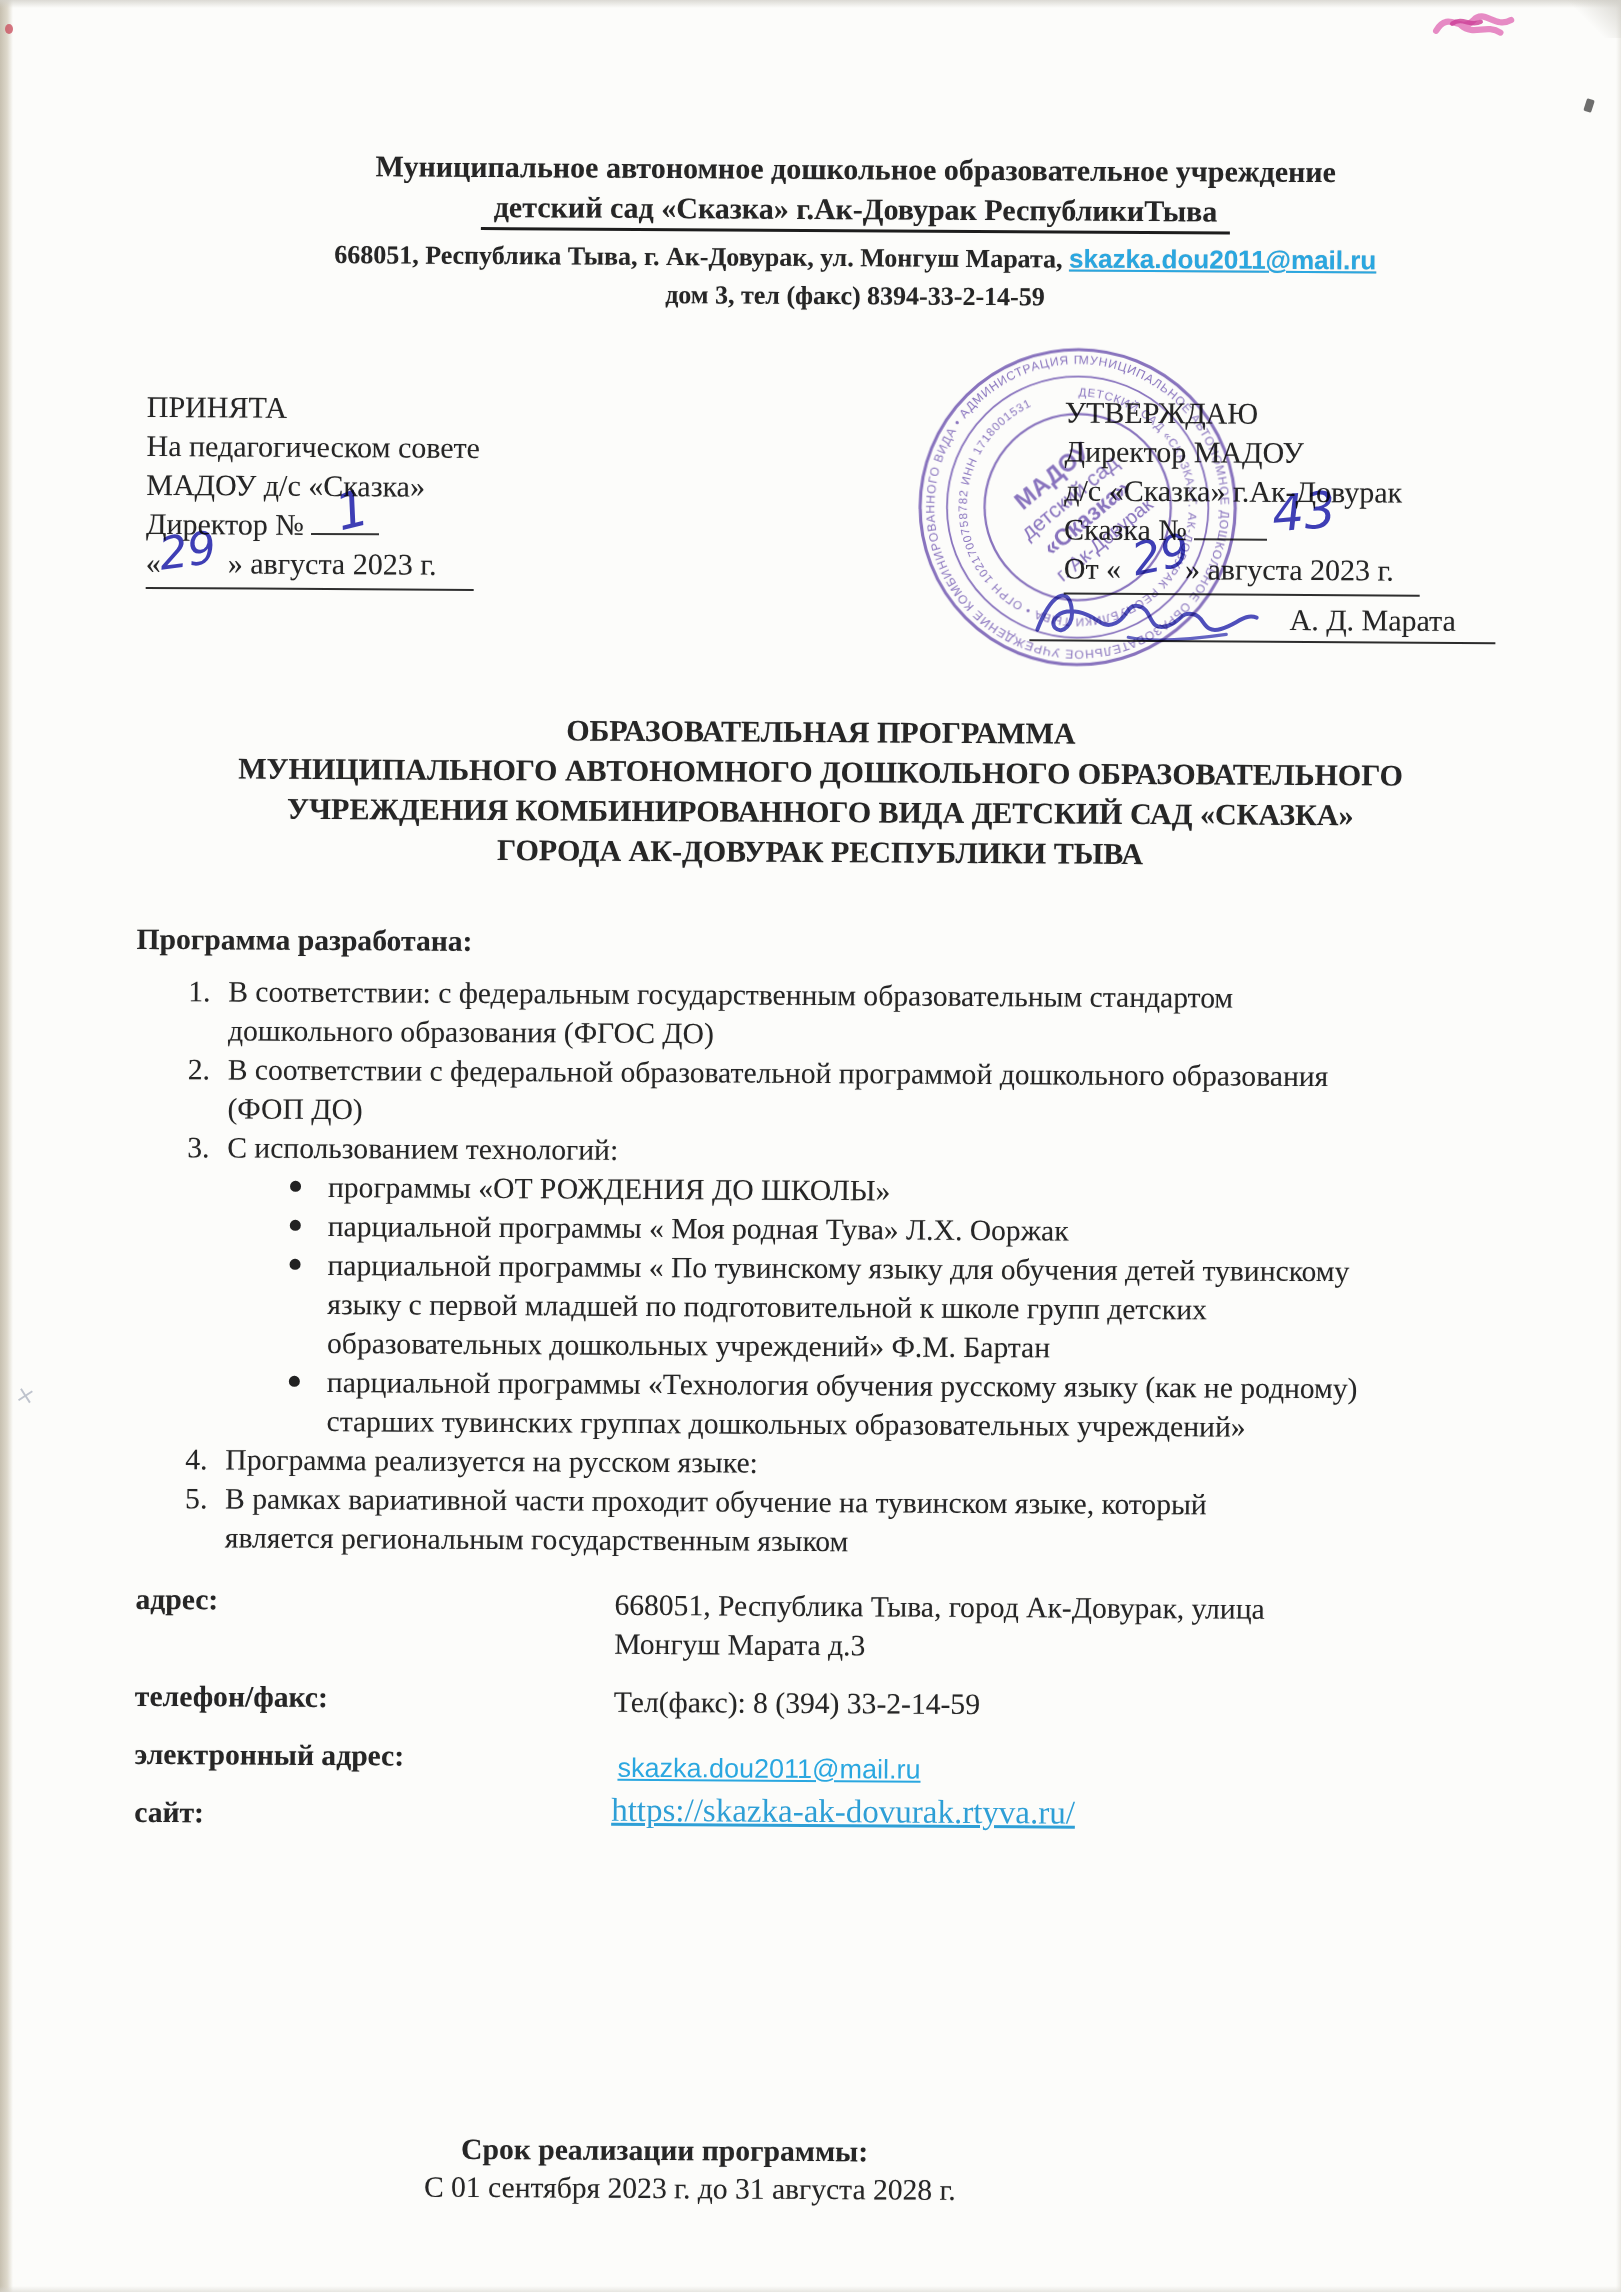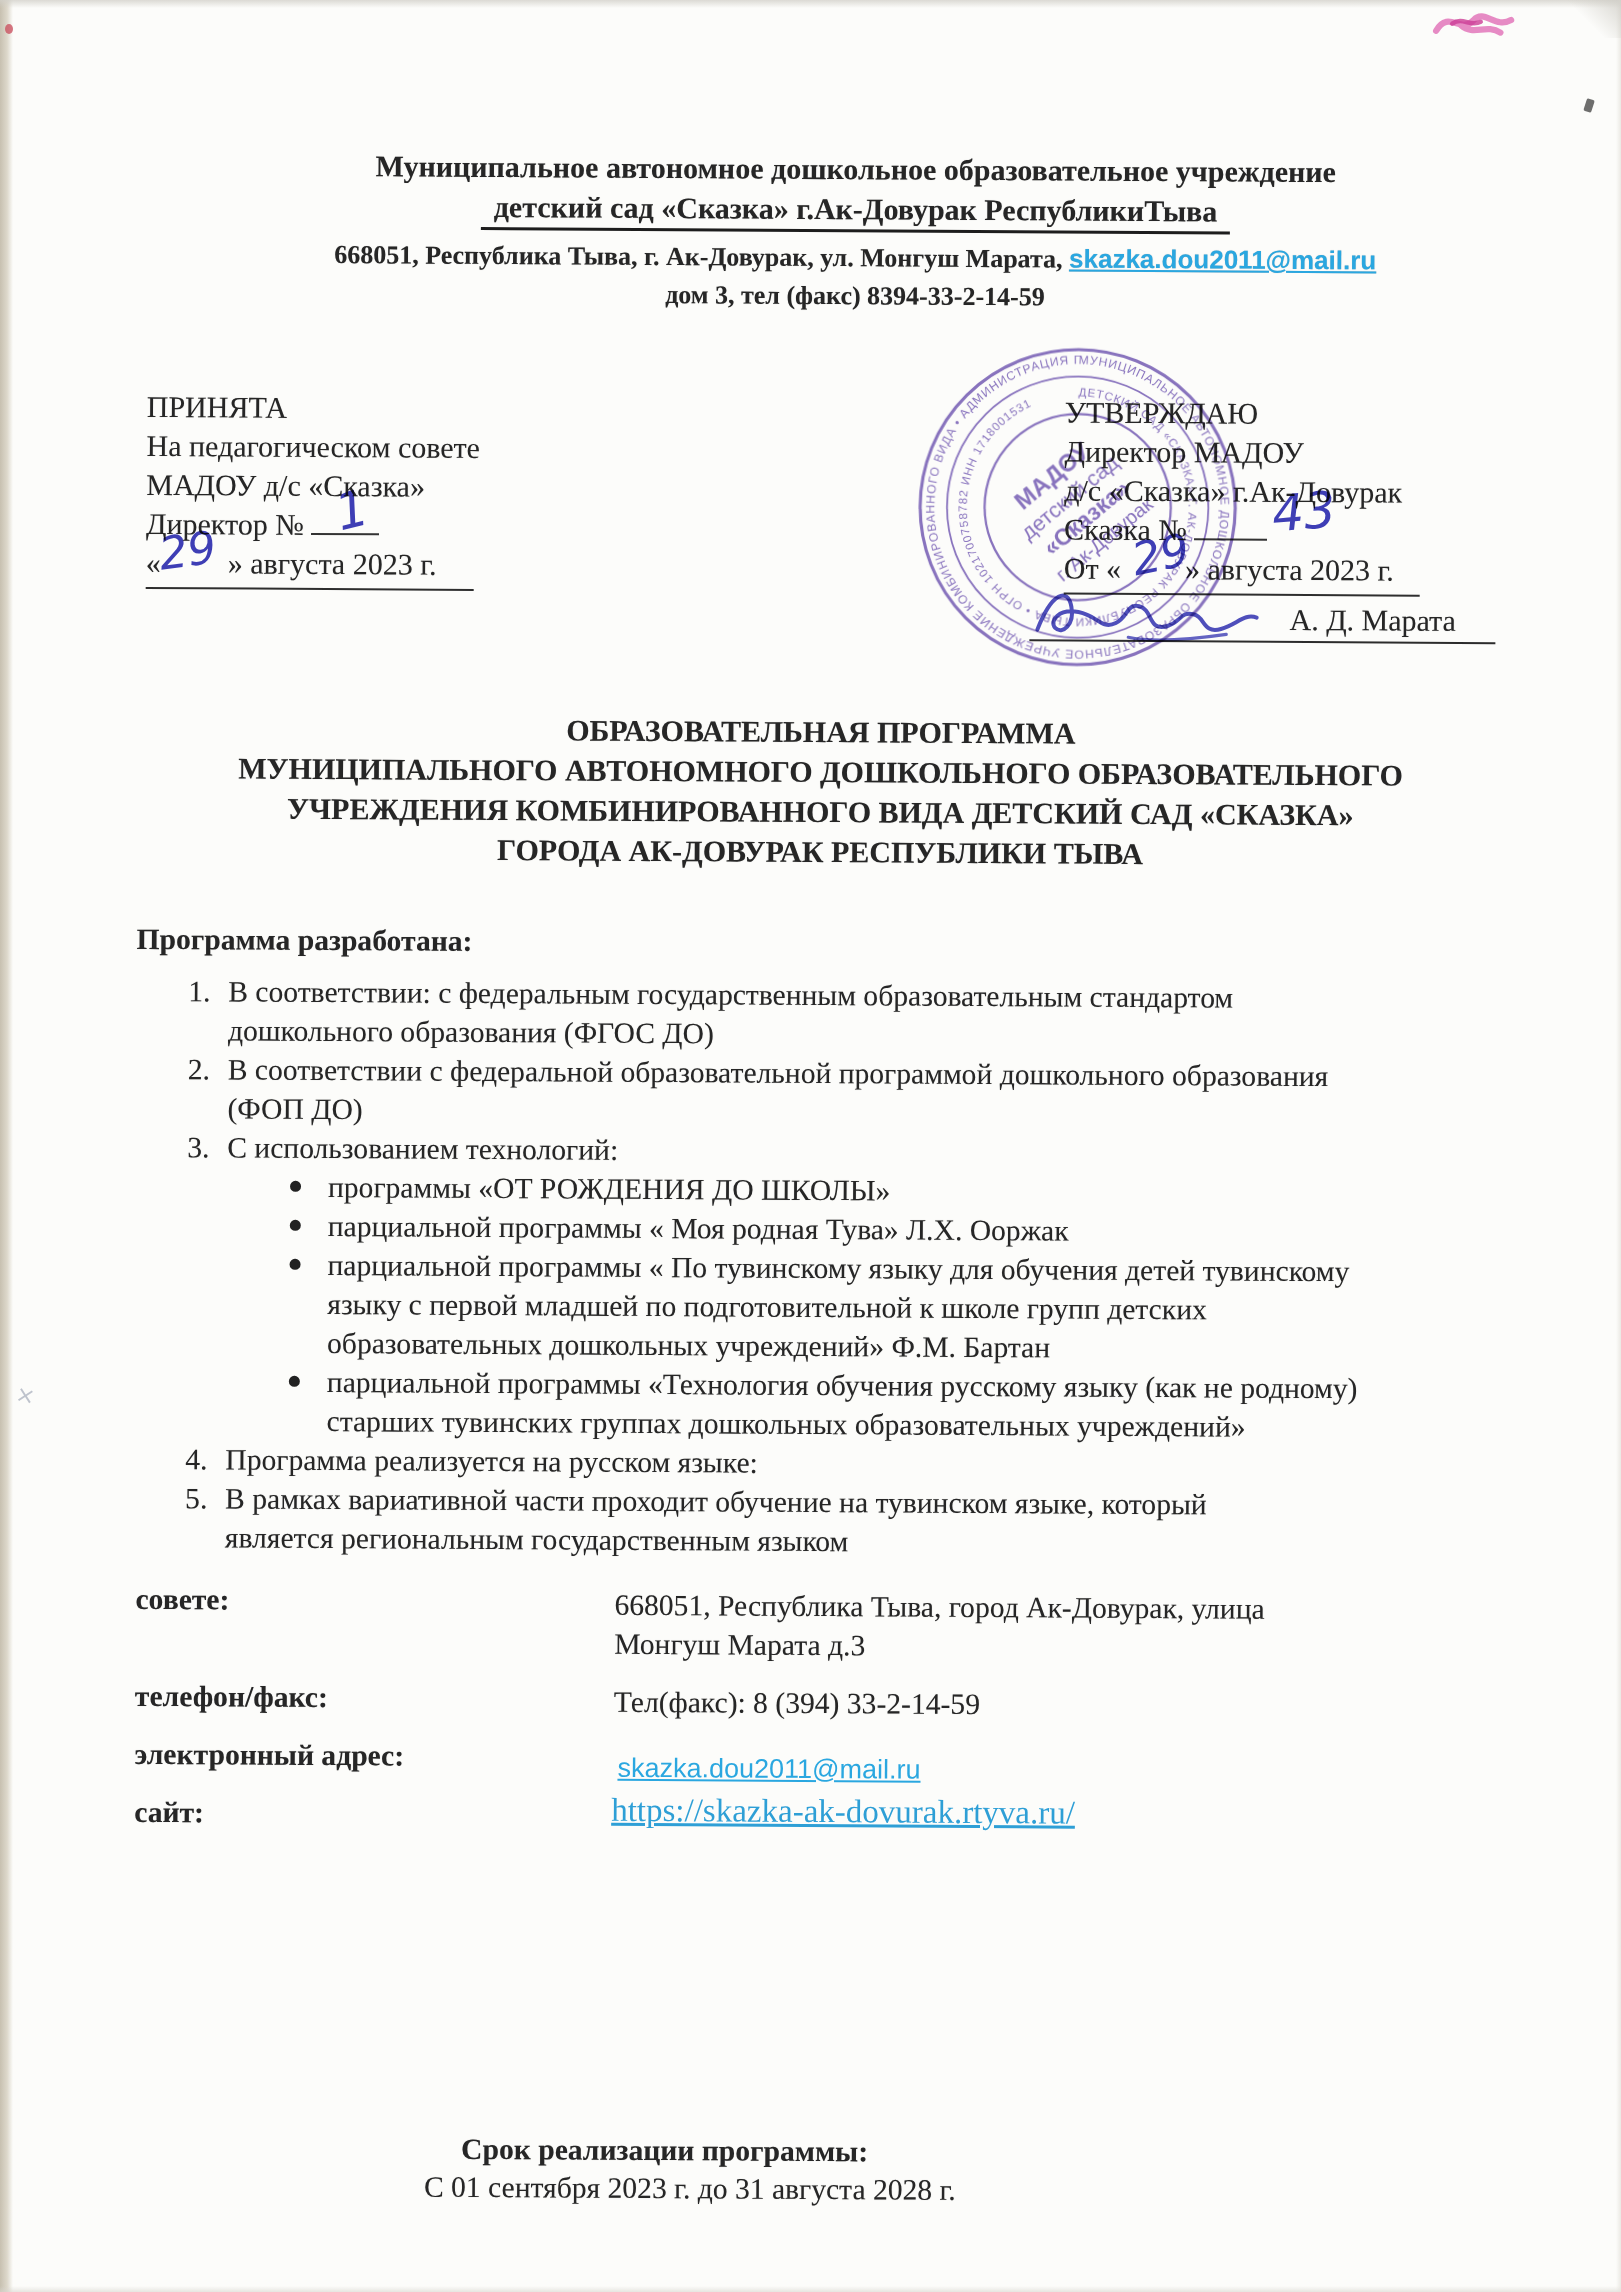--- a/index.html
+++ b/index.html
@@ -230,21 +230,21 @@
         <div class="ln">Программа реализуется на русском языке:</div>
       </div>
       <div class="li">
         <span class="li-num">5.</span>
         <div class="ln">В рамках вариативной части проходит обучение на тувинском языке, который</div>
         <div class="ln">является региональным государственным языком</div>
       </div>
     </div>
 
     <div>
-      <div class="c-label txt" style="top:1587px;">совете:</div>
+      <div class="c-label txt" style="top:1587px;">адрес:</div>
       <div class="c-val txt" style="top:1587px;">
         <div>668051, Республика Тыва, город Ак-Довурак, улица</div>
         <div>Монгуш Марата д.3</div>
       </div>
       <div class="c-label txt" style="top:1684px;">телефон/факс:</div>
       <div class="c-val txt" style="top:1684px;">Тел(факс): 8 (394) 33-2-14-59</div>
       <div class="c-label txt" style="top:1742px;">электронный адрес:</div>
       <div class="c-link-mail" style="top:1754px;">skazka.dou2011@mail.ru</div>
       <div class="c-label txt" style="top:1800px;text-align:center;">сайт:</div>
       <div class="c-link-site" style="top:1793px;">https://skazka-ak-dovurak.rtyva.ru/</div>

